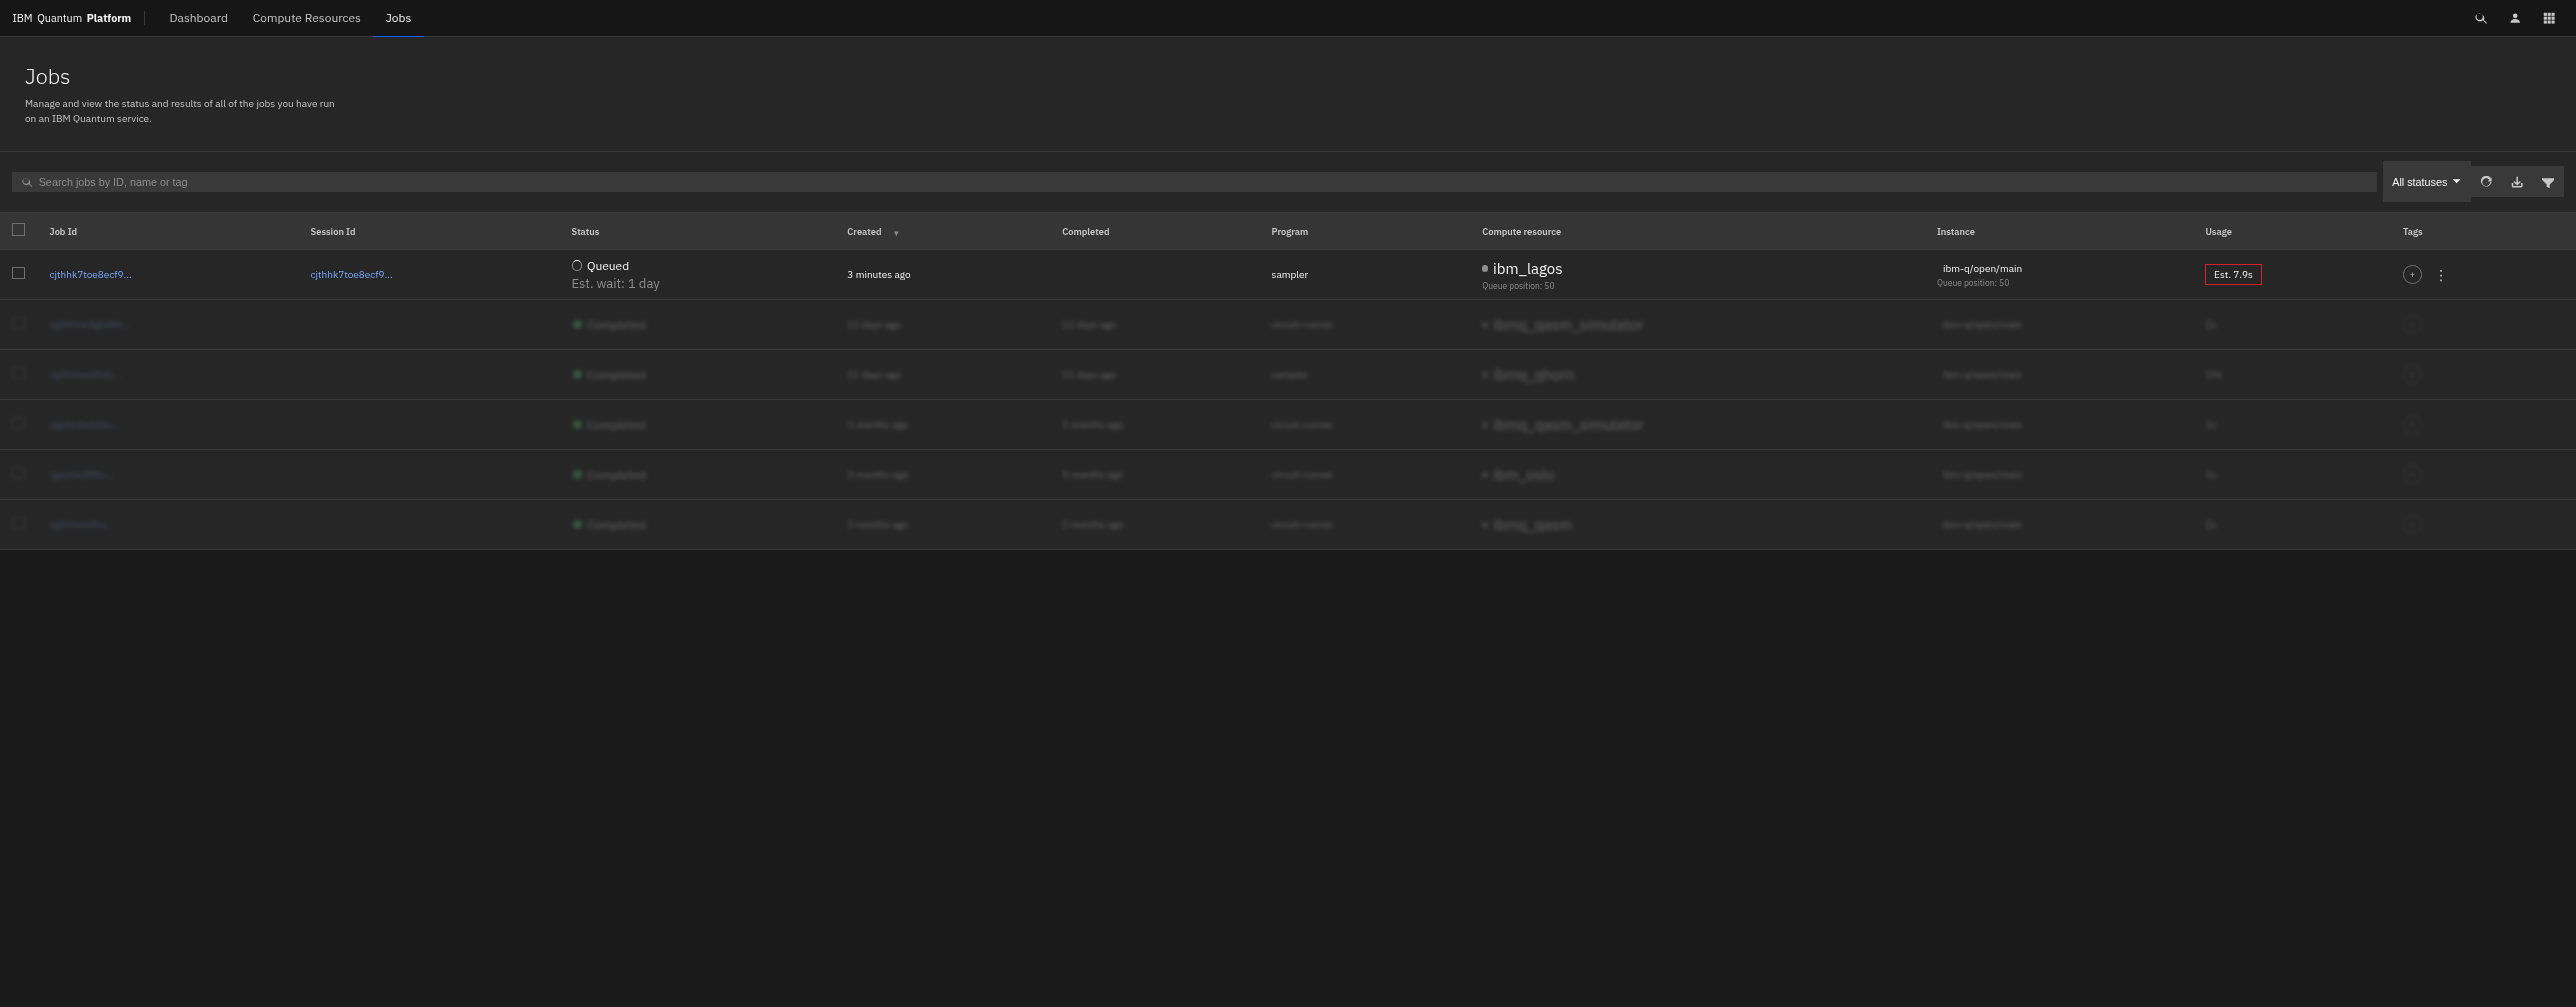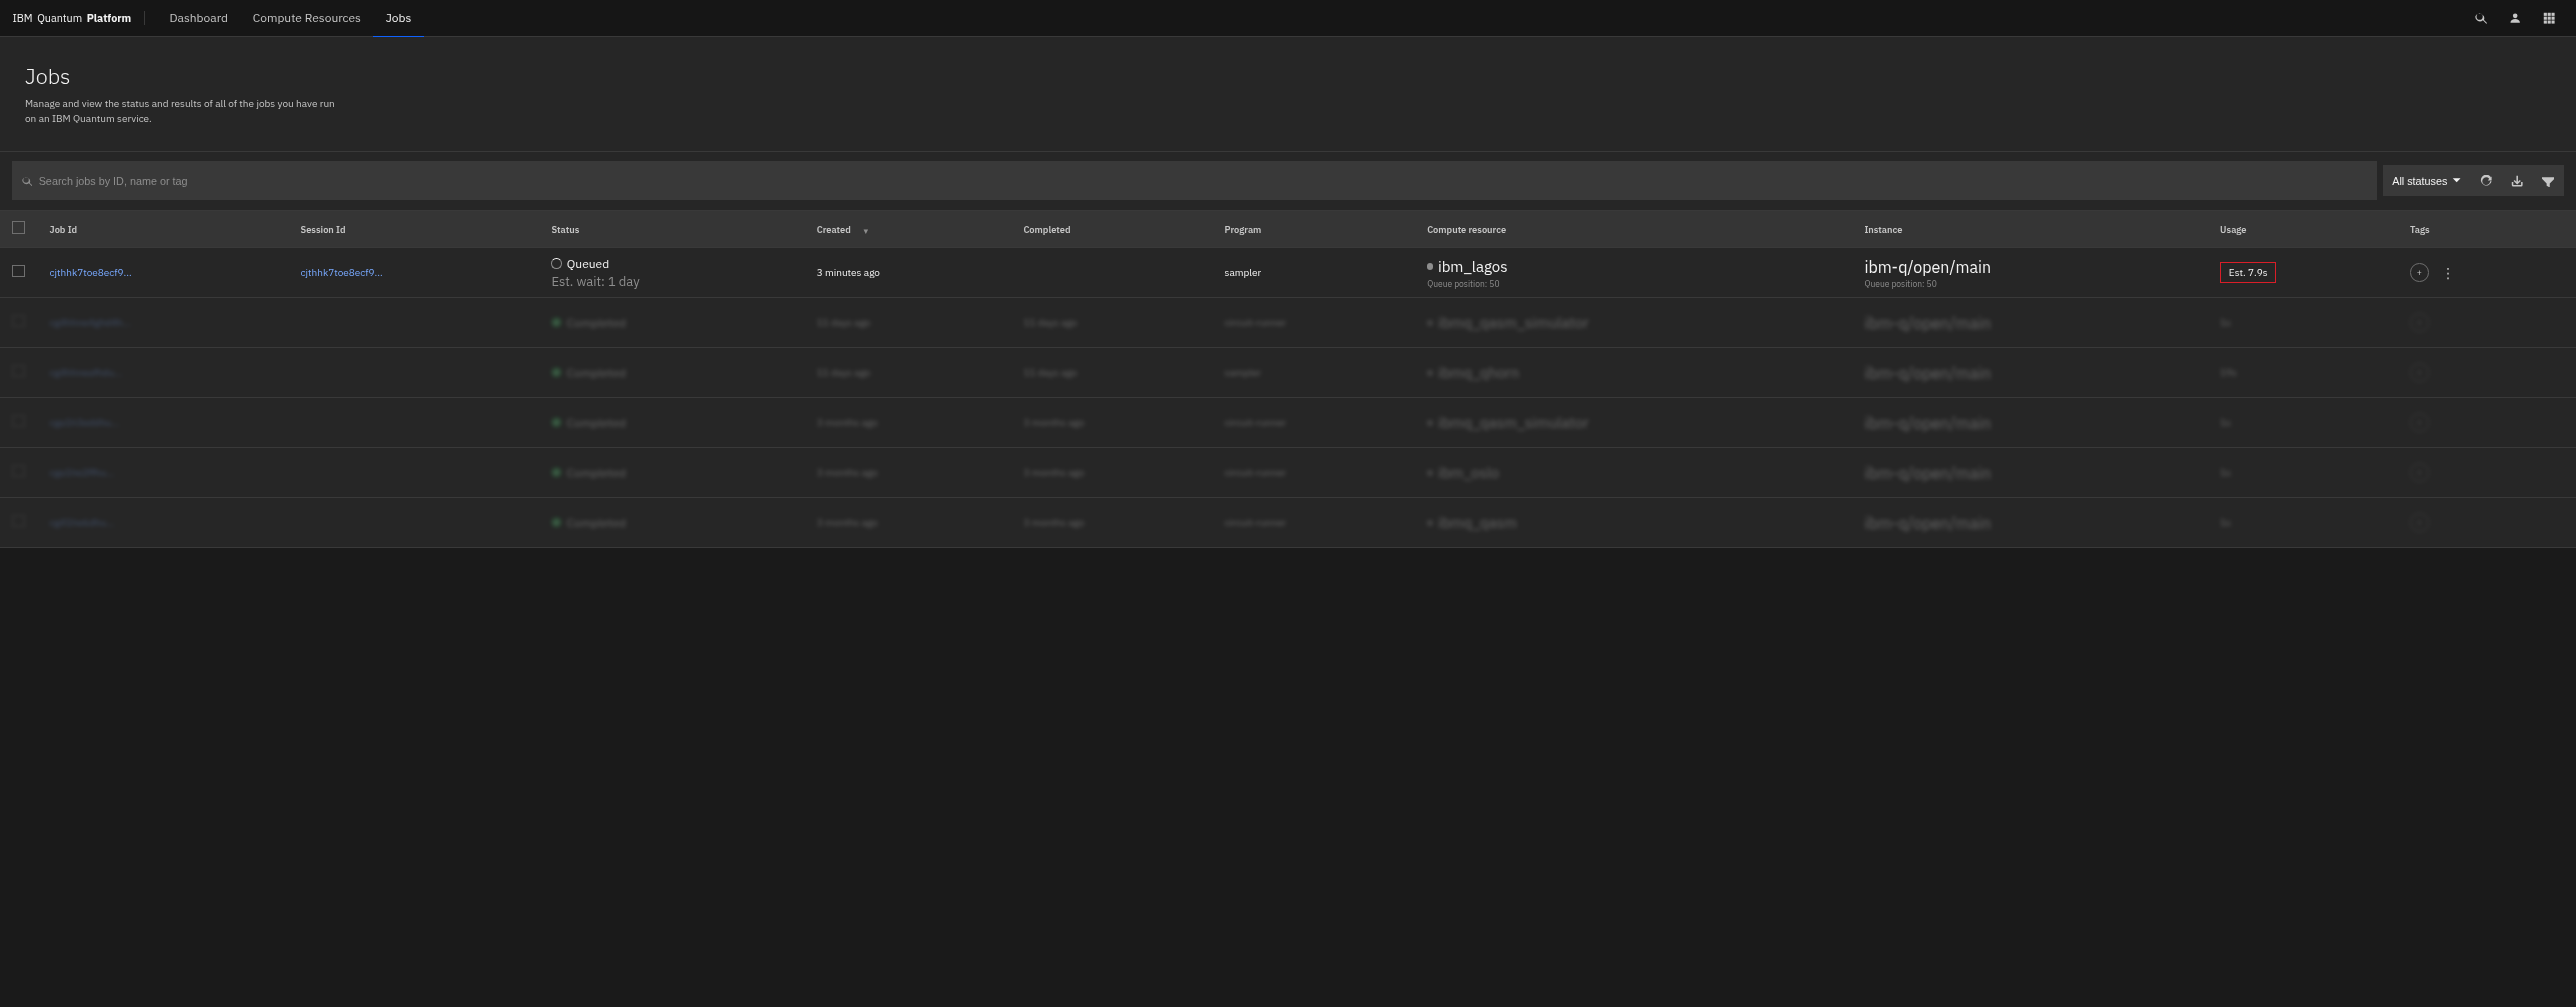--- a/index.html
+++ b/index.html
@@ -99,21 +99,21 @@
       padding: 9.3px 12.4px;
       background: #262626;
       gap: 6.2px;
       border-bottom: 0.8px solid #393939;
     }
     .search-container {
       display: flex;
       align-items: center;
       flex: 1;
       background: #393939;
-      height: 39px;
+      height: 20px;
       padding: 0 9.3px;
       gap: 6.2px;
     }
     .search-container input {
       background: transparent;
       border: none;
       outline: none;
       color: #f4f4f4;
       font-size: 10.8px;
       flex: 1;
@@ -122,21 +122,21 @@
     .toolbar-right {
       display: flex;
       align-items: center;
       gap: 0;
     }
     .status-dropdown {
       display: flex;
       align-items: center;
       gap: 4.6px;
       background: #393939;
-      height: 31px;
+      height: 41px;
       padding: 0 9.3px;
       cursor: pointer;
       color: #f4f4f4;
       font-size: 10.8px;
       border: none;
       outline: none;
     }
     .toolbar-btn {
       display: flex;
       align-items: center;
@@ -241,21 +241,21 @@
     }
     .cr-queue {
       font-size: 8.5px;
       color: #8d8d8d;
     }
     .instance-cell {
       display: flex;
       flex-direction: column;
       gap: 1.5px;
     }
-    .inst-name { font-size: 16px; }
+    .inst-name { font-size: 10px; margin-left: 6px; }
     .inst-queue { font-size: 8.5px; color: #8d8d8d; }
 
     .usage-highlighted {
       background: transparent;
       border: 1.5px solid #da1e28;
       padding: 3.1px 7.7px;
       font-size: 10px;
       color: #f4f4f4;
       white-space: nowrap;
       display: inline-block;

